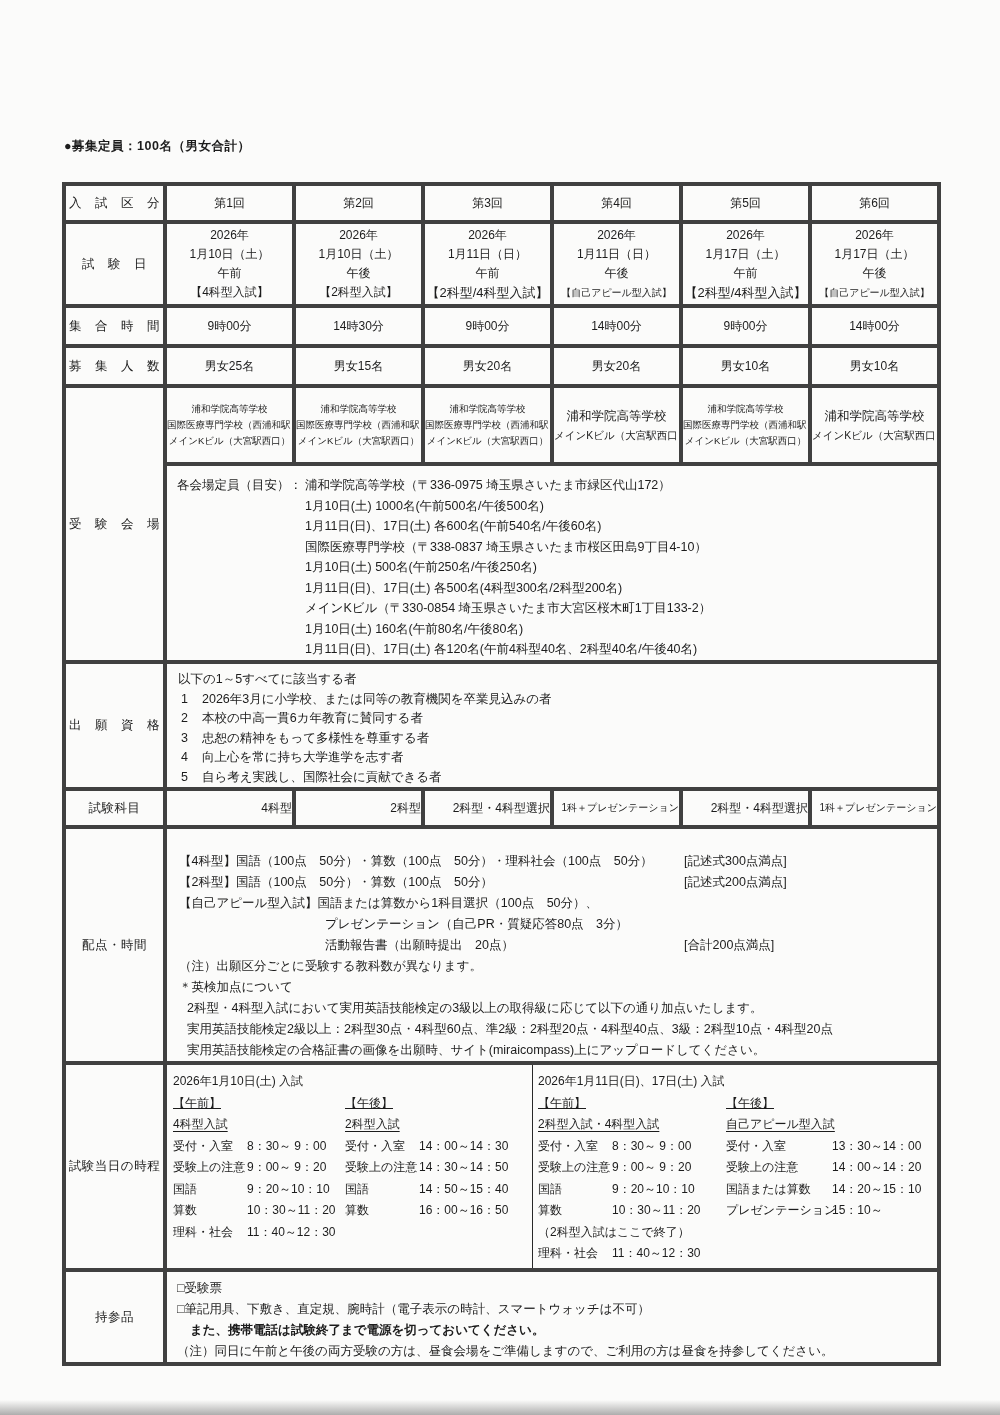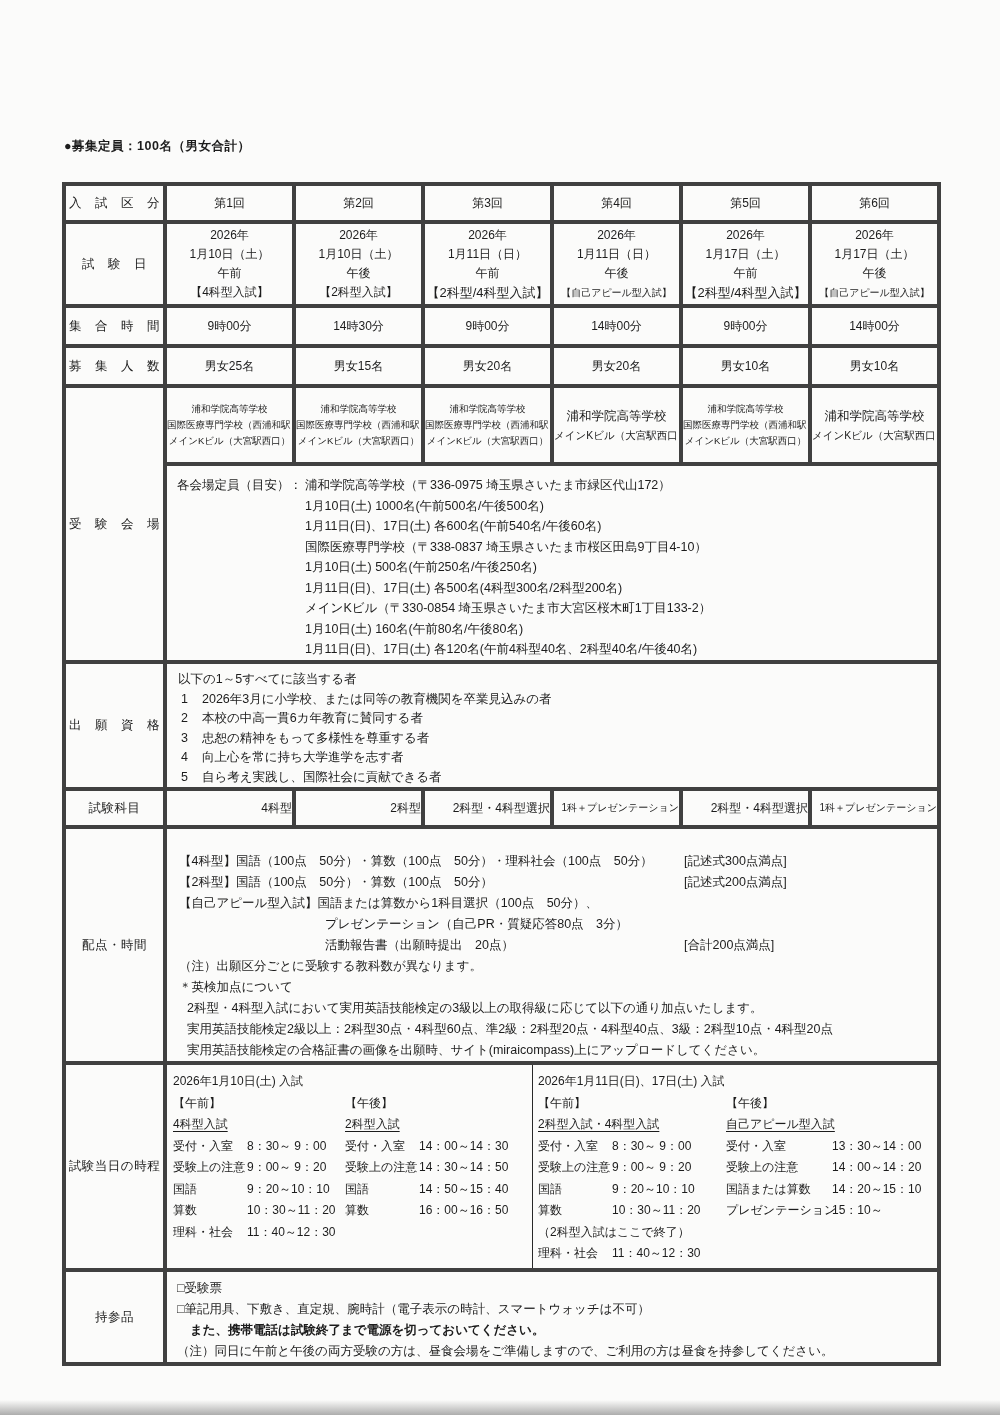--- a/index.html
+++ b/index.html
@@ -78,21 +78,21 @@
   .sched-wrap{display:flex;height:100%;}
   .sched-half{padding:6px 0 0 6px;font-size:12px;line-height:21.5px;}
   .sched-half.lft{width:359px;flex:none;}
   .sched-half.rgt{flex:1;border-left:1px solid #282828;padding-left:5px;}
   .sd{white-space:nowrap;}
   .cols{display:flex;}
   .lft .subcol.am{width:172px;flex:none;}
   .lft .subcol.pm{flex:1;}
   .rgt .subcol.am{width:188px;flex:none;}
   .rgt .subcol.pm{flex:1;}
-  .ap{white-space:nowrap;}
+  .ap{white-space:nowrap;text-decoration:underline;}
   .tp{white-space:nowrap;text-decoration:underline;text-underline-offset:3px;}
   .srow{display:flex;white-space:nowrap;}
   .srow .lab{width:74px;flex:none;}
   .rgt .subcol.pm .srow .lab{width:106px;}
   .tim{white-space:pre;}
   .endnote{white-space:nowrap;}
 
   
   .bring-cell{vertical-align:top;}
   .bring-inner{padding:6px 8px 0 10px;font-size:12.5px;line-height:21px;}

